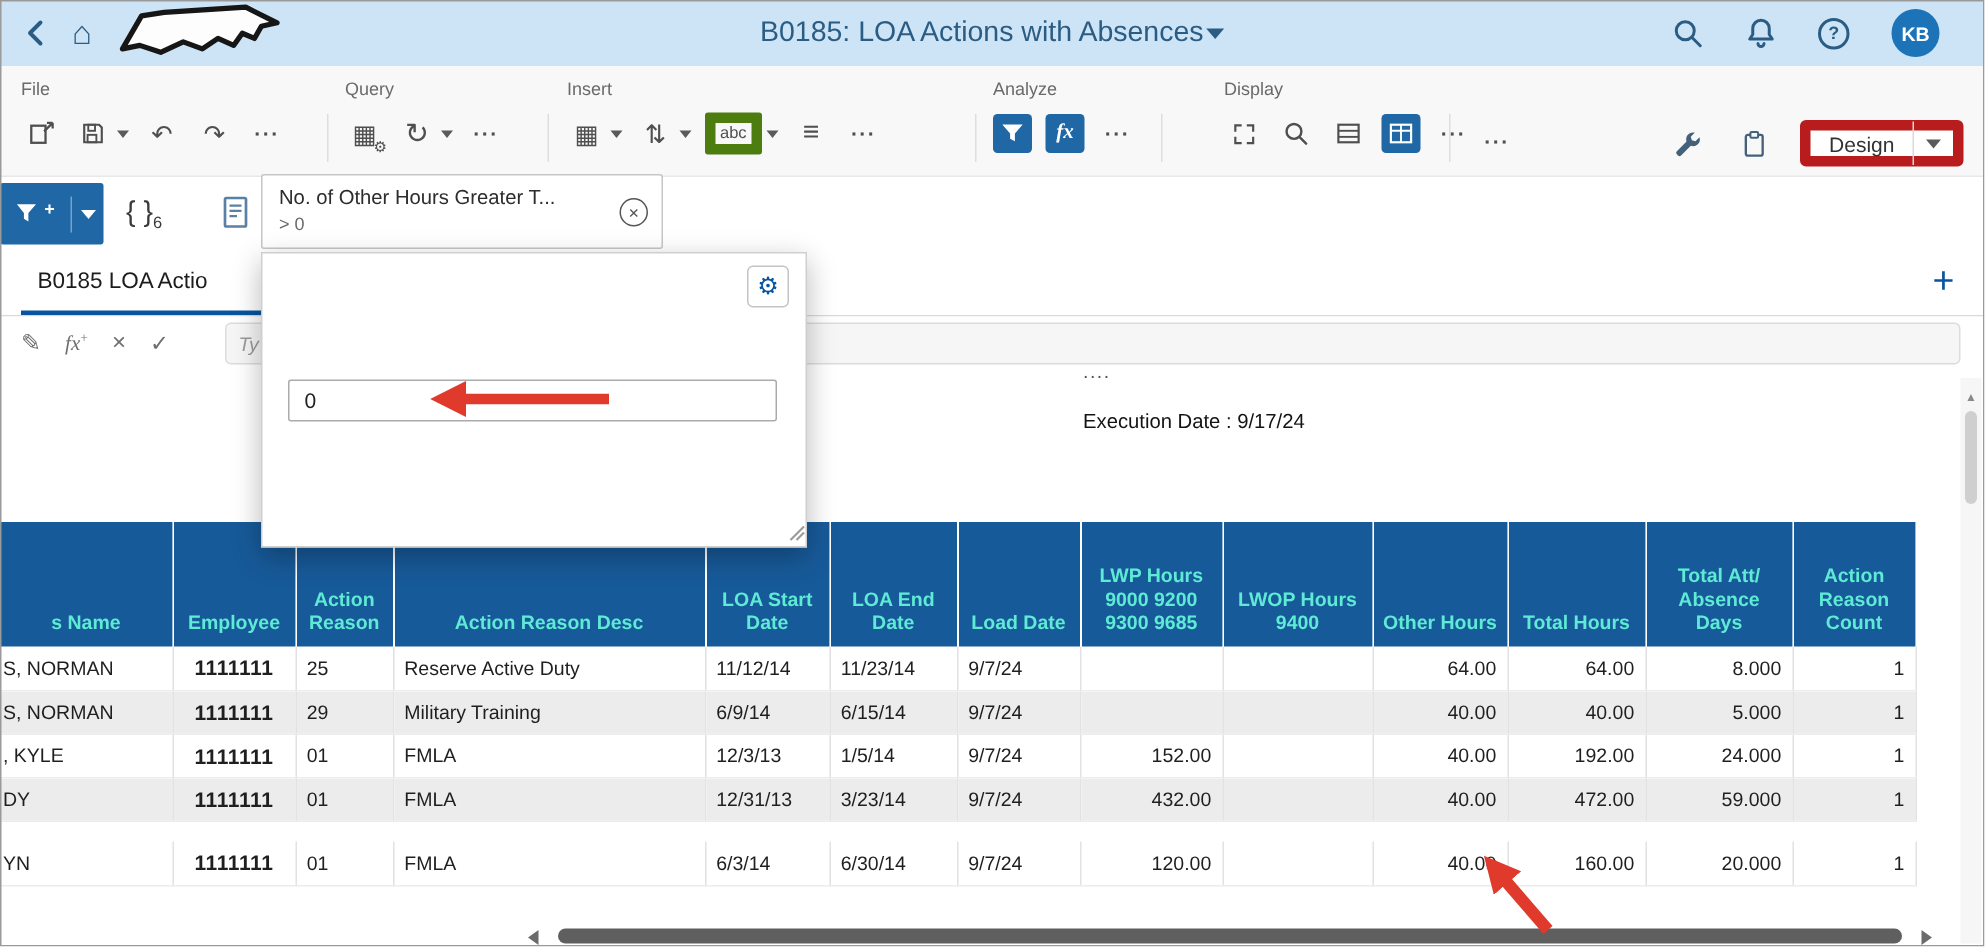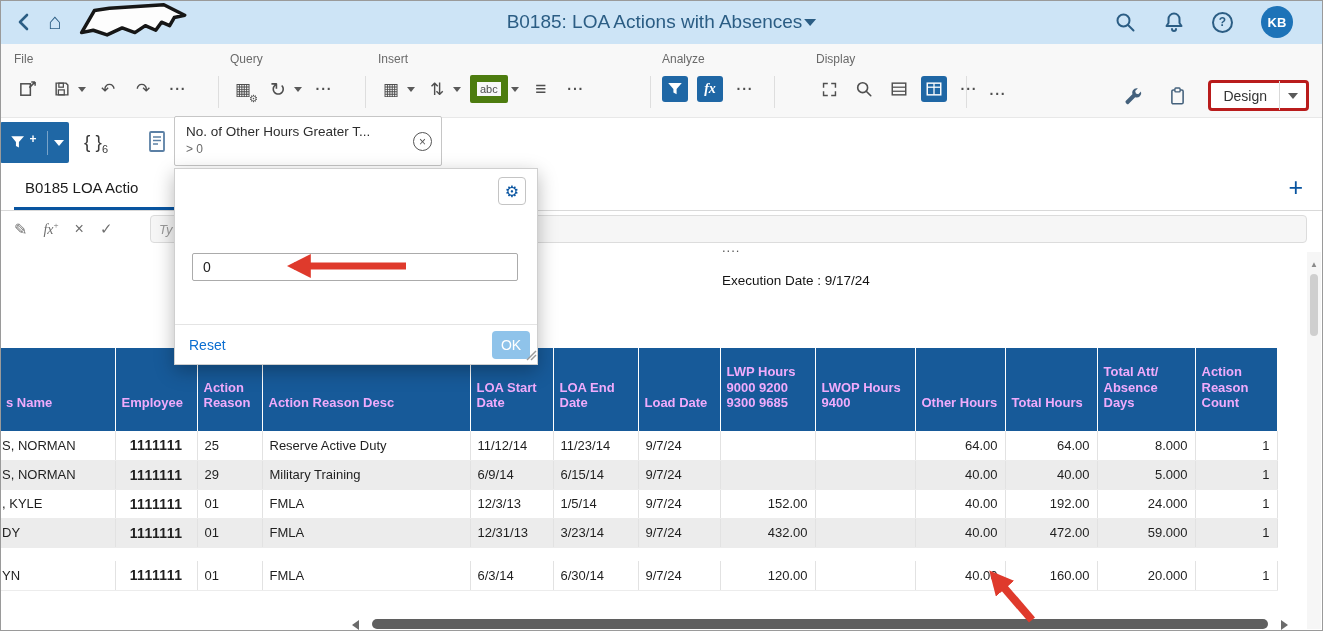--- a/index.html
+++ b/index.html
@@ -27,21 +27,21 @@
   .gicons{display:flex;align-items:center;gap:9px;margin-top:9px;height:28px}
   .ic{min-width:26px;height:26px;display:flex;align-items:center;justify-content:center;font-size:17px;color:#4f4f4f;position:relative}
   .ic.of{font-size:14px;letter-spacing:1px;font-weight:bold}
   .ic-active{background:#1f67a5;color:#fff;border-radius:3px}
   .icpair{display:flex;align-items:center;gap:3px}
   .mini-chev{width:0;height:0;border-left:4px solid transparent;border-right:4px solid transparent;border-top:5px solid #5a5a5a}
   .vsep{position:absolute;top:32px;height:32px;width:1px;background:#dedede}
   .abc-box{font-size:11px;border:7px solid #4d7c0f;border-radius:2px;padding:1px 3px;color:#4f4f4f}
   .fx-white{font-style:italic;font-weight:bold;font-size:14px;font-family:"Liberation Serif",serif}
   .rtools{position:absolute;right:14px;top:36px;display:flex;align-items:center;gap:18px}
-  .design-btn{display:flex;align-items:center;height:31px;border:3px solid #b91c1c;border-radius:4px;background:#fff;color:#333;font-size:14px}
+  .design-btn{display:flex;align-items:center;height:31px;border:7px solid #b91c1c;border-radius:4px;background:#fff;color:#333;font-size:14px}
   .design-btn .lbl{padding:0 12px}
   .design-btn .dv{width:1px;height:29px;background:#d9d9d9}
   .design-btn .ca{width:26px;display:flex;justify-content:center}
   .mini-chev2{width:0;height:0;border-left:5px solid transparent;border-right:5px solid transparent;border-top:6px solid #5a5a5a}
 
   
   .filterbtn{position:absolute;left:0;top:122px;width:69px;height:41px;background:#1f67a5;border-radius:2px;display:flex;align-items:center;z-index:6}
   .fb-main{flex:1;display:flex;align-items:center;justify-content:center;gap:2px}
   .fb-plus{color:#fff;font-size:12px;font-weight:bold;margin-top:-8px}
   .fb-div{width:1px;height:24px;background:rgba(255,255,255,.4)}
@@ -72,21 +72,21 @@
   .eb-ck{font-size:15px}
   .eb-input{position:absolute;left:150px;right:16px;top:4px;height:28px;background:#f6f6f6;border:1px solid #dcdcdc;border-radius:4px;font-size:13px;font-style:italic;color:#9a9a9a;display:flex;align-items:center;padding-left:8px}
 
   
   .dots{position:absolute;left:722px;top:240px;font-size:13px;color:#555;letter-spacing:1px;z-index:2}
   .execdate{position:absolute;left:722px;top:273px;font-size:13.5px;color:#141414;z-index:2}
 
   
   .grid-wrap{position:absolute;left:0;top:348px;width:1277px;z-index:2}
   table{border-collapse:collapse;table-layout:fixed;width:1277px;font-size:13px}
-  thead th{background:#175a99;color:#f0abfc;font-weight:bold;text-align:left;vertical-align:bottom;padding:5px 6px 20px 6px;height:83px;border-right:1px solid rgba(255,255,255,.35);line-height:1.2;overflow:hidden}
+  thead th{background:#175a99;color:#5eead4;font-weight:bold;text-align:center;vertical-align:bottom;padding:5px 6px 8px 6px;height:83px;border-right:1px solid rgba(255,255,255,.35);line-height:1.2;overflow:hidden}
   tbody td{height:29px;padding:0 7px;border-right:1px solid #e2e2e2;border-bottom:1px solid #ececec;overflow:hidden;white-space:nowrap;color:#1f1f1f}
   tbody td:first-child{padding-left:2px}
   tr.odd-gray td{background:#ececec}
   tr.even-white td{background:#fff}
   td.a-right{text-align:right}
   td.a-center{text-align:center}
   td.emp{font-weight:bold;font-size:14px;letter-spacing:.4px}
   tr.spacer td{background:#fff;border:none;height:14px}
 
   
@@ -452,24 +452,20 @@
           <td class="a-right">20.000</td>
           <td class="a-right">1</td>
         </tr>
       </tbody>
   </table>
 </div>
 
 <div class="popup">
   <span class="popup-gear">⚙</span>
   <div class="popup-input">0</div>
-  <div class="popup-footer">
-    <span class="reset">Reset</span>
-    <span class="okbtn">OK</span>
-  </div>
   <span class="popup-resize">
     <svg width="12" height="12" viewBox="0 0 12 12">
         <line x1="2" y1="11" x2="11" y2="2" stroke="#9a9a9a" stroke-width="1.4"></line>
         <line x1="6" y1="11" x2="11" y2="6" stroke="#9a9a9a" stroke-width="1.4"></line>
       </svg>
   </span>
 </div>
 
 <svg class="arrow-svg" style="left:268px;top:248px" width="150" height="36">
   <defs>

